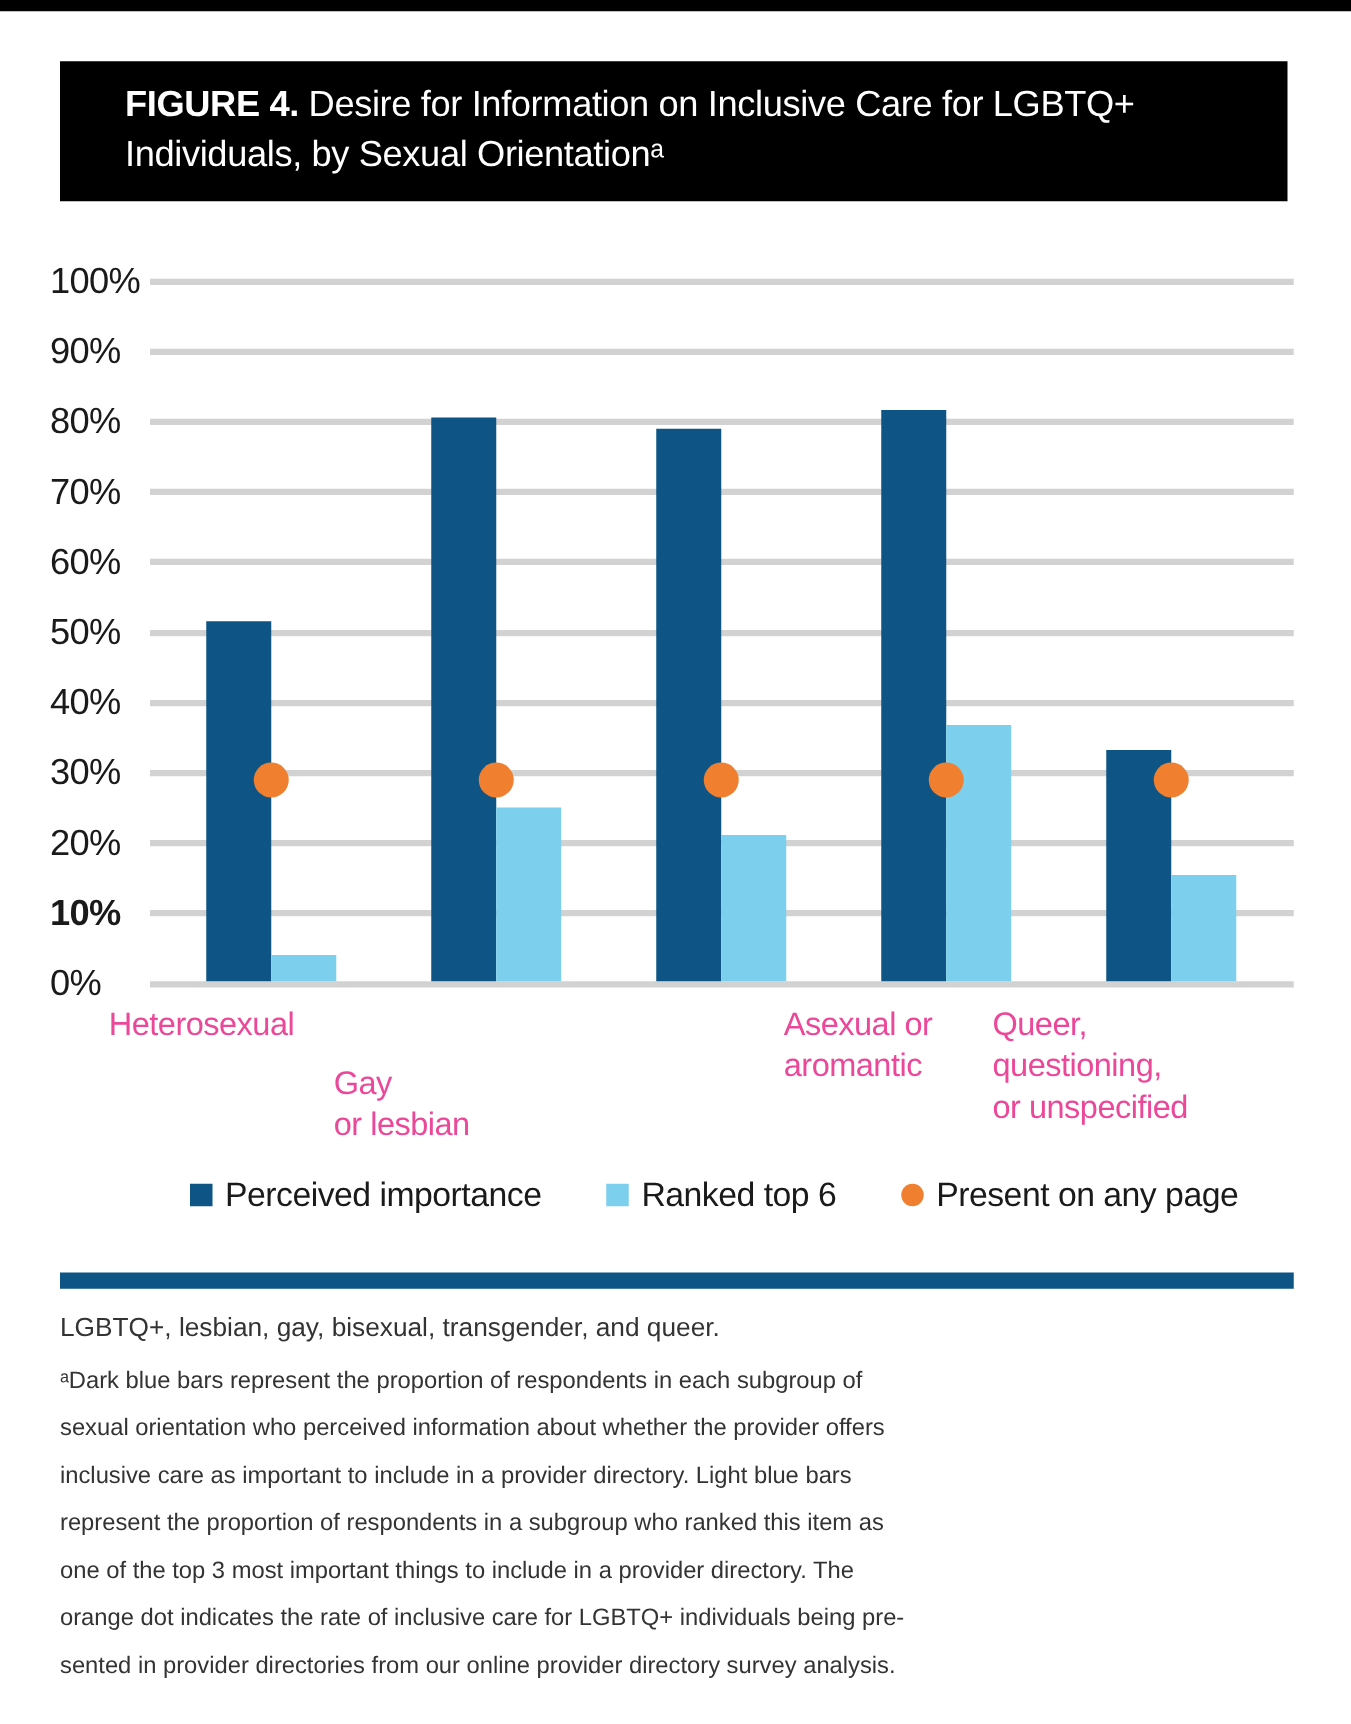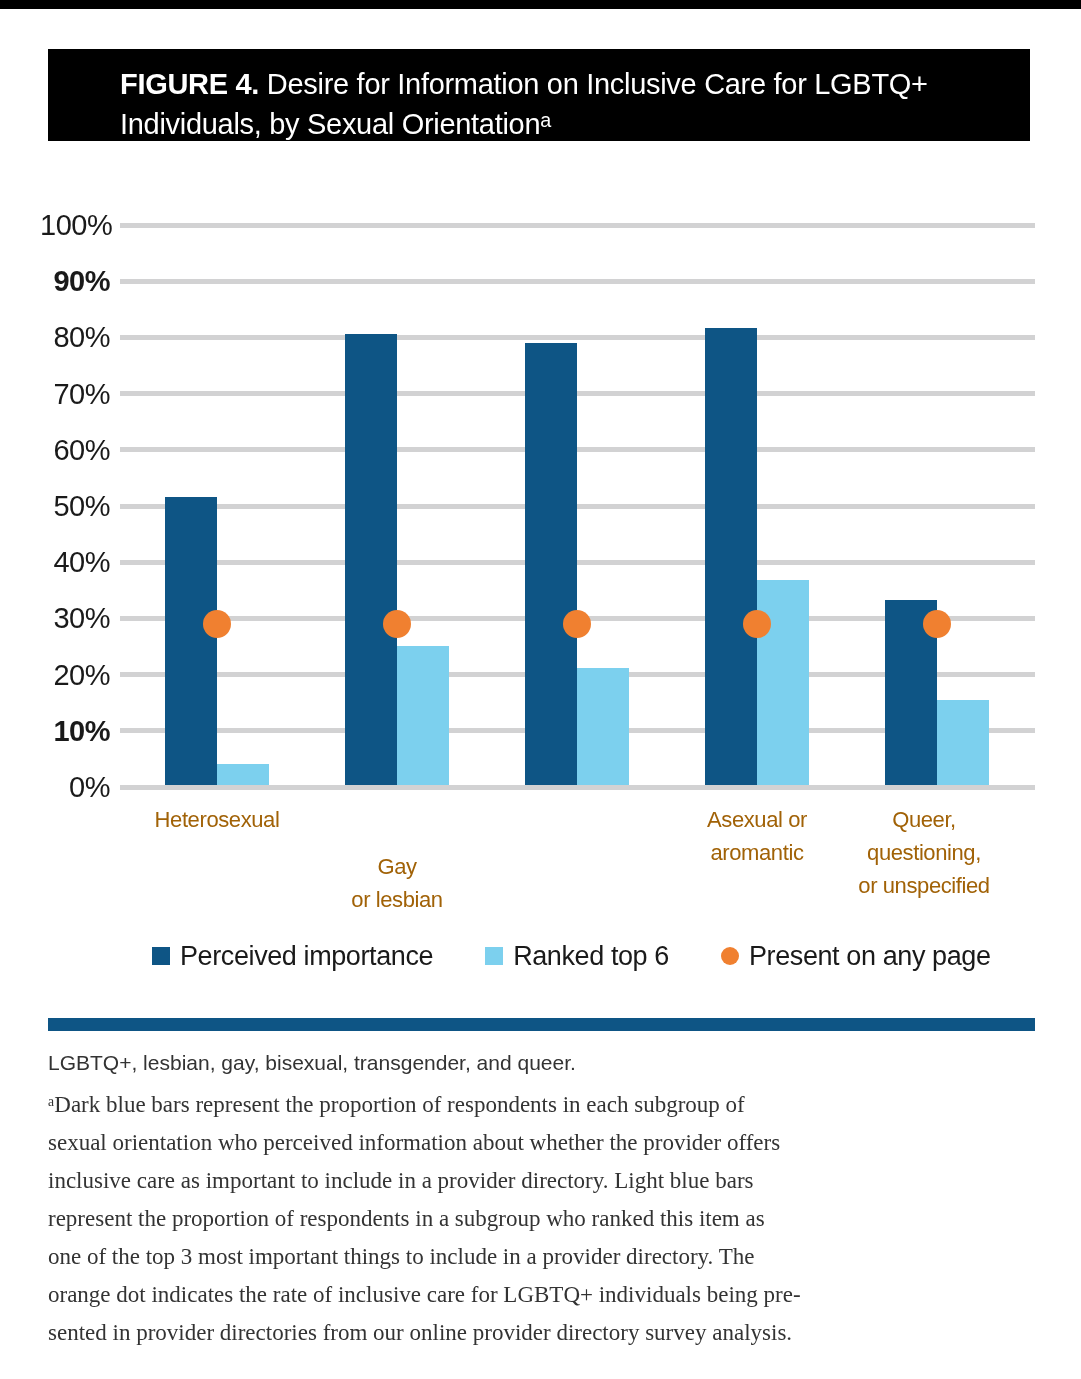--- a/index.html
+++ b/index.html
@@ -4,66 +4,66 @@
 <style>
   html,body{margin:0;padding:0;}
   body{
     width:1081px;height:1379px;position:relative;overflow:hidden;
     background:#ffffff;
     font-family:"Liberation Sans", sans-serif;
     -webkit-font-smoothing:antialiased;
   }
   .top-strip{position:absolute;left:0;top:0;width:1081px;height:9px;}
   .title-box{
-    position:absolute;left:48px;top:49px;width:982px;height:92px;
-    box-sizing:border-box;padding:15px 30px 0 72px;
+    position:absolute;left:48px;top:49px;width:982px;height:112px;
+    box-sizing:border-box;padding:15px 30px 0 52px;
     font-size:29px;line-height:40px;letter-spacing:-0.3px;
   }
   .title-box .fig-label{font-weight:bold;}
   .chart{position:absolute;left:0;top:225px;width:1081px;height:780px;}
   .plot{position:absolute;left:120px;top:0;width:915px;height:562px;}
   .y-gridline{position:absolute;left:0;width:915px;height:5px;background:#d2d2d3;z-index:0;}
   .y-tick{
-    position:absolute;left:-80px;width:70px;text-align:right;
+    position:absolute;left:-80px;width:70px;
     font-size:29px;line-height:34px;color:#1a1a1a;letter-spacing:-0.5px;z-index:0;
   }
   .bar{position:absolute;z-index:2;}
   .dot{position:absolute;width:28px;height:28px;border-radius:50%;z-index:3;}
   .x-label{
-    position:absolute;width:260px;text-align:center;white-space:pre-line;
-    font-size:22px;line-height:33px;color:#a16207;letter-spacing:-0.4px;z-index:1;
+    position:absolute;width:260px;white-space:pre-line;
+    font-size:26px;line-height:33px;color:#ec4899;letter-spacing:-0.4px;z-index:1;
   }
   .legend{
     position:absolute;left:152px;top:941px;height:30px;
     display:flex;align-items:center;gap:52px;
   }
   .legend-item{display:flex;align-items:center;}
   .swatch{width:18px;height:18px;margin-right:10px;flex:0 0 auto;}
   .swatch.round{border-radius:50%;}
   .legend-label{font-size:27px;color:#1a1a1a;letter-spacing:-0.4px;white-space:nowrap;}
   .divider{position:absolute;left:48px;top:1018px;width:987px;height:13px;}
   .footnotes{position:absolute;left:48px;top:1044px;width:1000px;color:#333333;}
   .footnotes .abbr{font-size:21px;line-height:38px;margin:0 0 4px 0;}
-  .footnotes .note{font-size:23px;line-height:38px;margin:0;white-space:pre-line;font-family:Liberation Serif, serif;}
+  .footnotes .note{font-size:19px;line-height:38px;margin:0;white-space:pre-line;}
 </style>
 </head>
 <body>
 
 <div class="top-strip" style="background: rgb(0, 0, 0);"></div>
 
 <div class="title-box" style="background: rgb(0, 0, 0); color: rgb(255, 255, 255);">
   <span class="fig-label">FIGURE 4.</span><span> Desire for Information on Inclusive Care for LGBTQ+ Individuals, by Sexual Orientationᵃ</span>
 </div>
 
 <div class="chart">
   <div class="plot">
       <div class="y-gridline" style="top: -2.5px; background: rgb(210, 210, 211);"></div>
       <div class="y-tick" style="top: -17px;">100%</div>
       <div class="y-gridline" style="top: 53.7px; background: rgb(210, 210, 211);"></div>
-      <div class="y-tick" style="top: 39.2px; font-weight: bold;">90%</div>
+      <div class="y-tick" style="top: 39.2px;">90%</div>
       <div class="y-gridline" style="top: 109.9px; background: rgb(210, 210, 211);"></div>
       <div class="y-tick" style="top: 95.4px;">80%</div>
       <div class="y-gridline" style="top: 166.1px; background: rgb(210, 210, 211);"></div>
       <div class="y-tick" style="top: 151.6px;">70%</div>
       <div class="y-gridline" style="top: 222.3px; background: rgb(210, 210, 211);"></div>
       <div class="y-tick" style="top: 207.8px;">60%</div>
       <div class="y-gridline" style="top: 278.5px; background: rgb(210, 210, 211);"></div>
       <div class="y-tick" style="top: 264px;">50%</div>
       <div class="y-gridline" style="top: 334.7px; background: rgb(210, 210, 211);"></div>
       <div class="y-tick" style="top: 320.2px;">40%</div>

